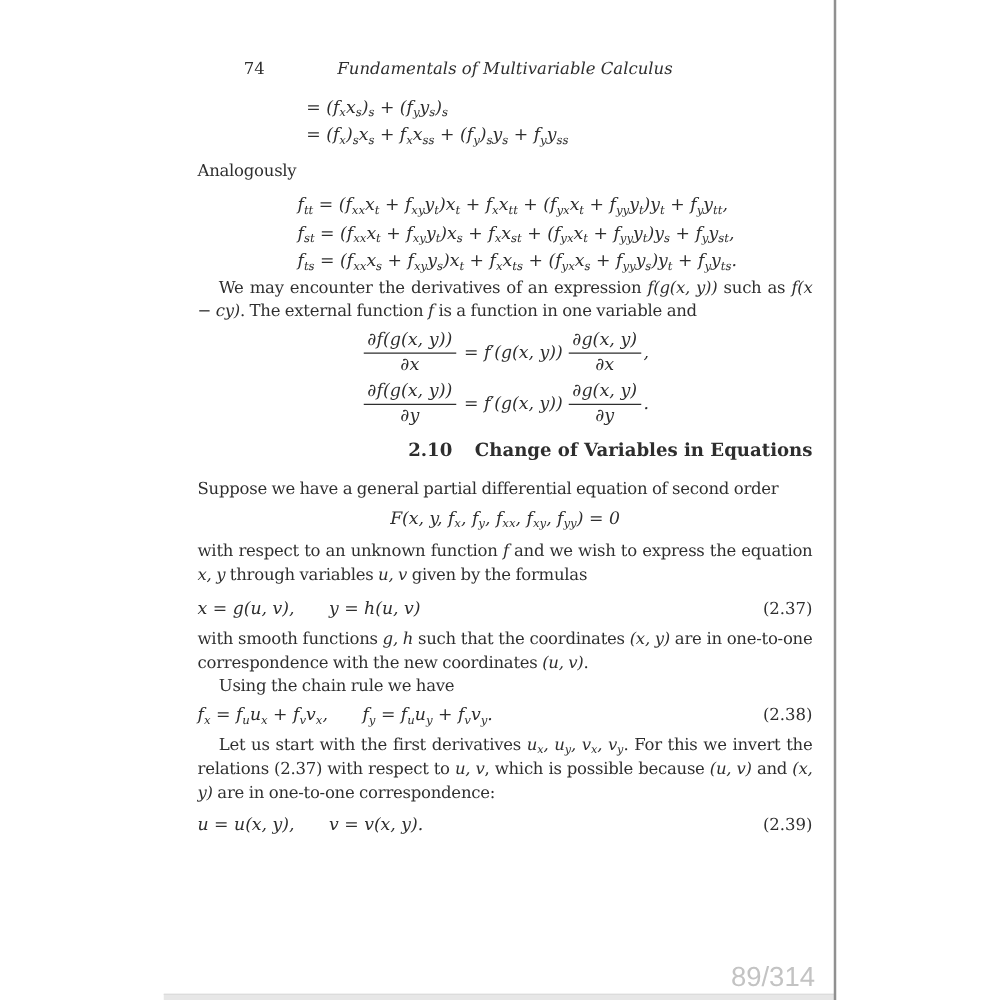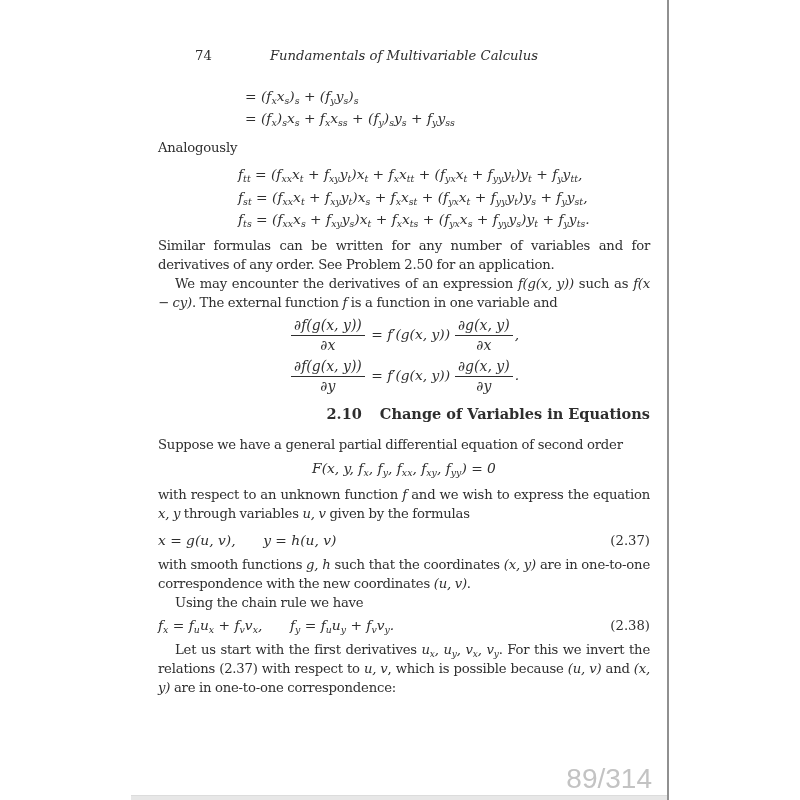--- a/index.html
+++ b/index.html
@@ -8,30 +8,30 @@
     position:relative; width:800px; height:800px; background:#ffffff;
     overflow:hidden; font-family:"DejaVu Serif", serif; color:#2e2e2e;
   }
   
   .page-edge { position:absolute; left:667px; top:0; width:1.5px; height:800px; background:#909090; }
   
   .page-gap { position:absolute; left:131px; top:795px; width:537px; height:5px; background:#e7e7e7; border-top:1px solid #dcdcdc; }
   
   .page-indicator {
     position:absolute; right:148px; bottom:5px;
-    font-family:"Liberation Sans", sans-serif; font-size:28px; color:#c3c3c3;
+    font-family:"Liberation Sans", sans-serif; font-size:22px; color:#c3c3c3;
   }
   
   .page-inner { position:absolute; left:158px; top:46px; width:492px; font-size:13.2px; line-height:19px; }
   .header { position:relative; height:18px; font-size:13.2px; }
   .pagenum { position:absolute; left:37px; top:0; }
   .running-title { display:block; text-align:center; font-style:italic; }
 
   .eq-group { font-size:13.8px; letter-spacing:0; }
-  .g1 { margin:22px 0 0 87px; }
+  .g1 { margin:12px 0 0 87px; }
   .g1 .eq-line { line-height:21.5px; }
   .g2 { margin:6px 0 0 80px; }
   .g2 .eq-line { line-height:22.5px; }
 
   .para { text-align:justify; letter-spacing:-0.2px; word-spacing:-0.3px; }
   .indent { text-indent:17px; }
   .analog { margin-top:9px; }
   .p-similar { margin-top:5px; }
   .p-suppose { margin-top:12px; }
   .p-with-respect { margin-top:7px; }
@@ -76,21 +76,20 @@
     </div>
 
     <p class="para analog">Analogously</p>
 
     <div class="eq-group g2">
       <div class="eq-line"><span class="mi">f<sub>tt</sub> = (f<sub>xx</sub>x<sub>t</sub> + f<sub>xy</sub>y<sub>t</sub>)x<sub>t</sub> + f<sub>x</sub>x<sub>tt</sub> + (f<sub>yx</sub>x<sub>t</sub> + f<sub>yy</sub>y<sub>t</sub>)y<sub>t</sub> + f<sub>y</sub>y<sub>tt</sub>,</span></div>
       <div class="eq-line"><span class="mi">f<sub>st</sub> = (f<sub>xx</sub>x<sub>t</sub> + f<sub>xy</sub>y<sub>t</sub>)x<sub>s</sub> + f<sub>x</sub>x<sub>st</sub> + (f<sub>yx</sub>x<sub>t</sub> + f<sub>yy</sub>y<sub>t</sub>)y<sub>s</sub> + f<sub>y</sub>y<sub>st</sub>,</span></div>
       <div class="eq-line"><span class="mi">f<sub>ts</sub> = (f<sub>xx</sub>x<sub>s</sub> + f<sub>xy</sub>y<sub>s</sub>)x<sub>t</sub> + f<sub>x</sub>x<sub>ts</sub> + (f<sub>yx</sub>x<sub>s</sub> + f<sub>yy</sub>y<sub>s</sub>)y<sub>t</sub> + f<sub>y</sub>y<sub>ts</sub>.</span></div>
     </div>
 
-    <p class="para p-similar">Similar formulas can be written for any number of variables and for derivatives of any order. See Problem 2.50 for an application.</p>
 
     <p class="para indent">We may encounter the derivatives of an expression <span class="mi">f(g(x, y))</span> such as <span class="mi">f(x − cy)</span>. The external function <span class="mi">f</span> is a function in one variable and</p>
 
     <div class="eq-display fr1"><span class="mi"><span class="frac">
             <span class="fnum">∂f(g(x, y))</span>
             <span class="fden">∂x</span>
           </span> = f′(g(x, y)) <span class="frac">
             <span class="fnum">∂g(x, y)</span>
             <span class="fden">∂x</span>
           </span>,</span></div>
@@ -120,20 +119,24 @@
     <p class="para p-smooth">with smooth functions <span class="mi">g, h</span> such that the coordinates <span class="mi">(x, y)</span> are in one-to-one correspondence with the new coordinates <span class="mi">(u, v)</span>.</p>
     <p class="para indent">Using the chain rule we have</p>
 
     <div class="eq-row eq238">
       <span class="eq-body"><span class="mi">f<sub>x</sub> = f<sub>u</sub>u<sub>x</sub> + f<sub>v</sub>v<sub>x</sub>,  f<sub>y</sub> = f<sub>u</sub>u<sub>y</sub> + f<sub>v</sub>v<sub>y</sub>.</span></span>
       <span class="eq-tag">(2.38)</span>
     </div>
 
     <p class="para indent p-invert">Let us start with the first derivatives <span class="mi">u<sub>x</sub>, u<sub>y</sub>, v<sub>x</sub>, v<sub>y</sub></span>. For this we invert the relations (2.37) with respect to <span class="mi">u, v</span>, which is possible because <span class="mi">(u, v)</span> and <span class="mi">(x, y)</span> are in one-to-one correspondence:</p>
 
+    <div class="eq-row eq239">
+      <span class="eq-body"><span class="mi">u = u(x, y),  v = v(x, y).</span></span>
+      <span class="eq-tag">(2.39)</span>
+    </div>
 
   </div>
 
   <div class="page-gap"></div>
   <div class="page-edge"></div>
   <div class="page-indicator">89/314</div>
 
 </div>
 
 </body></html>

